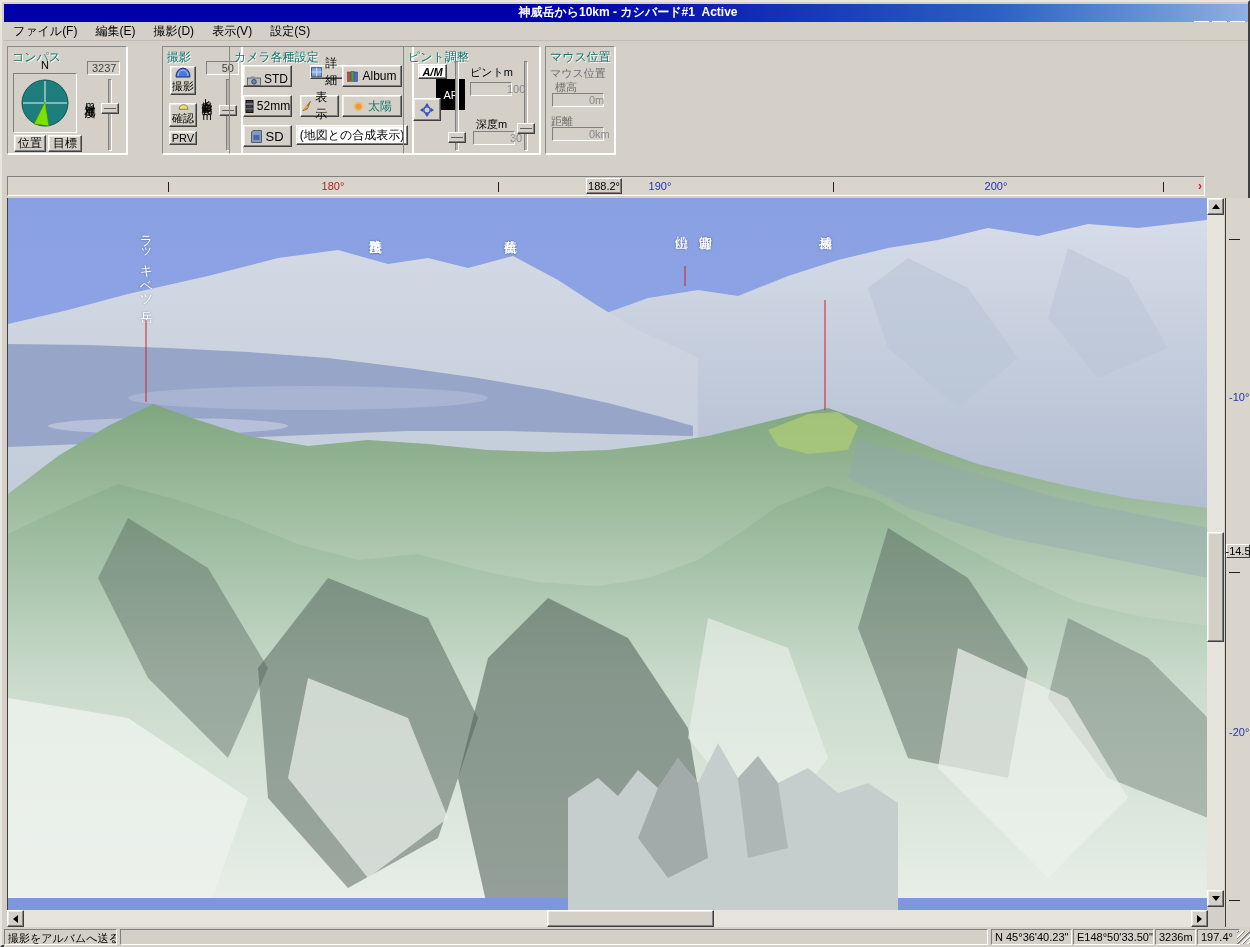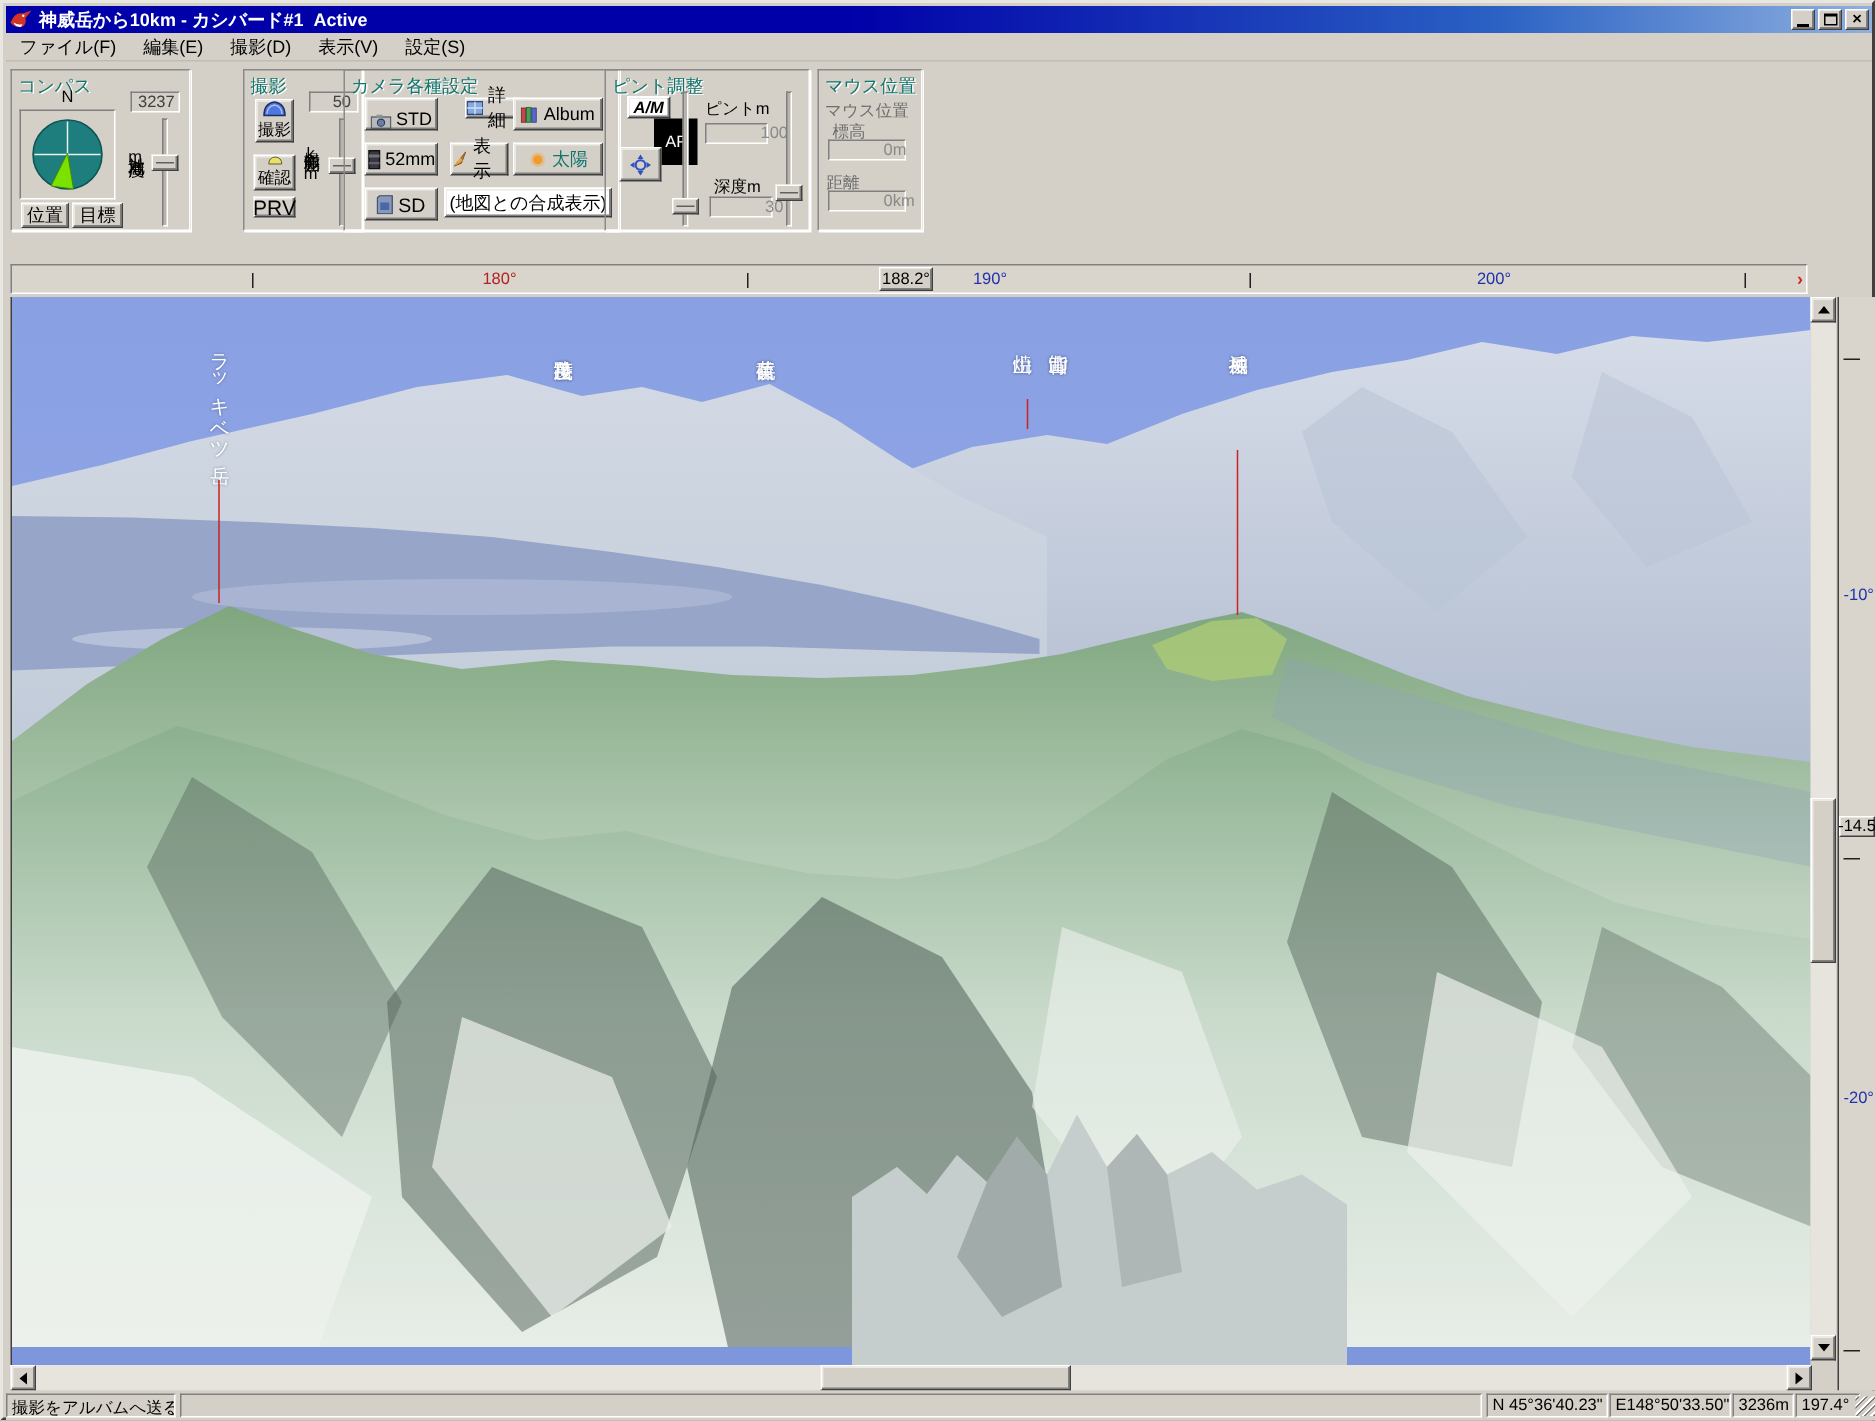--- a/index.html
+++ b/index.html
@@ -5,21 +5,21 @@
   * { margin:0; padding:0; box-sizing:border-box; }
   html,body { width:1250px; height:947px; overflow:hidden; }
   body { font-family:"Liberation Sans","DejaVu Sans",sans-serif; font-size:12px; }
 
   .win { position:relative; width:1250px; height:947px; background:#D4D0C8;
          border:2px solid; border-color:#E8E6E0 #404040 #404040 #E8E6E0; }
 
   
   .titlebar { position:absolute; left:2px; top:2px; width:1244px; height:18px;
     background:linear-gradient(90deg,#0000A8 0%,#0000A8 45%,#2B62C4 80%,#8FB0E0 100%);
-    display:flex; align-items:center; padding:0 2px; }
+    display:flex; align-items:center; padding:0 2px;flex-direction:column; }
   .titlebar .ttl { color:#fff; font-weight:bold; font-size:12px; margin-left:4px; white-space:pre; }
   .tbtns { margin-left:auto; display:flex; gap:2px; }
   .tbtn { width:16px; height:14px; background:#D4D0C8; border:1px solid;
     border-color:#fff #404040 #404040 #fff; box-shadow:inset -1px -1px 0 #808080;
     display:flex; align-items:center; justify-content:center; font-size:11px; font-weight:bold; color:#000; }
   .glyph-min { width:8px; height:2px; background:#000; margin-top:7px; }
   .glyph-max { width:9px; height:8px; border:1px solid #000; border-top:2px solid #000; }
 
   .menubar { position:absolute; left:2px; top:20px; width:1244px; height:19px; background:#D4D0C8;
     display:flex; align-items:center; border-bottom:1px solid #c0bcb4; }
@@ -162,21 +162,21 @@
         <path d="M3,9 Q3,4 8,3 Q13,4 13,9" fill="none" stroke="#A8C0F4" stroke-width="1"></path>
       </svg>
       <span>撮影</span>
     </div>
     <div class="btn stack" style="left:6px;top:56px;width:28px;height:24px;">
       <svg class="icon-svg" width="15" height="9" viewBox="0 0 15 9">
         <path d="M1,8 Q1,1.5 7.5,1 Q14,1.5 14,8 Z" fill="#E8E070" stroke="#606020" stroke-width="1"></path>
       </svg>
       <span>確認</span>
     </div>
-    <div class="btn" style="left:6px;top:84px;width:28px;height:14px;font-size:14px;">
+    <div class="btn" style="left:6px;top:84px;width:28px;height:14px;font-size:11px;">
         <span>PRV</span>
       </div>
     <div class="vlabel" style="left:36px;top:46px;">撮影範囲km</div>
     <div class="sunken valbox" style="left:43px;top:14px;width:33px;height:14px;">50</div>
     <div class="vslider" style="left:56px;top:32px;width:18px;height:72px;">
       <div class="track"></div>
       <div class="thumb" style="top:26px;"></div>
     </div>
   </div>
 

